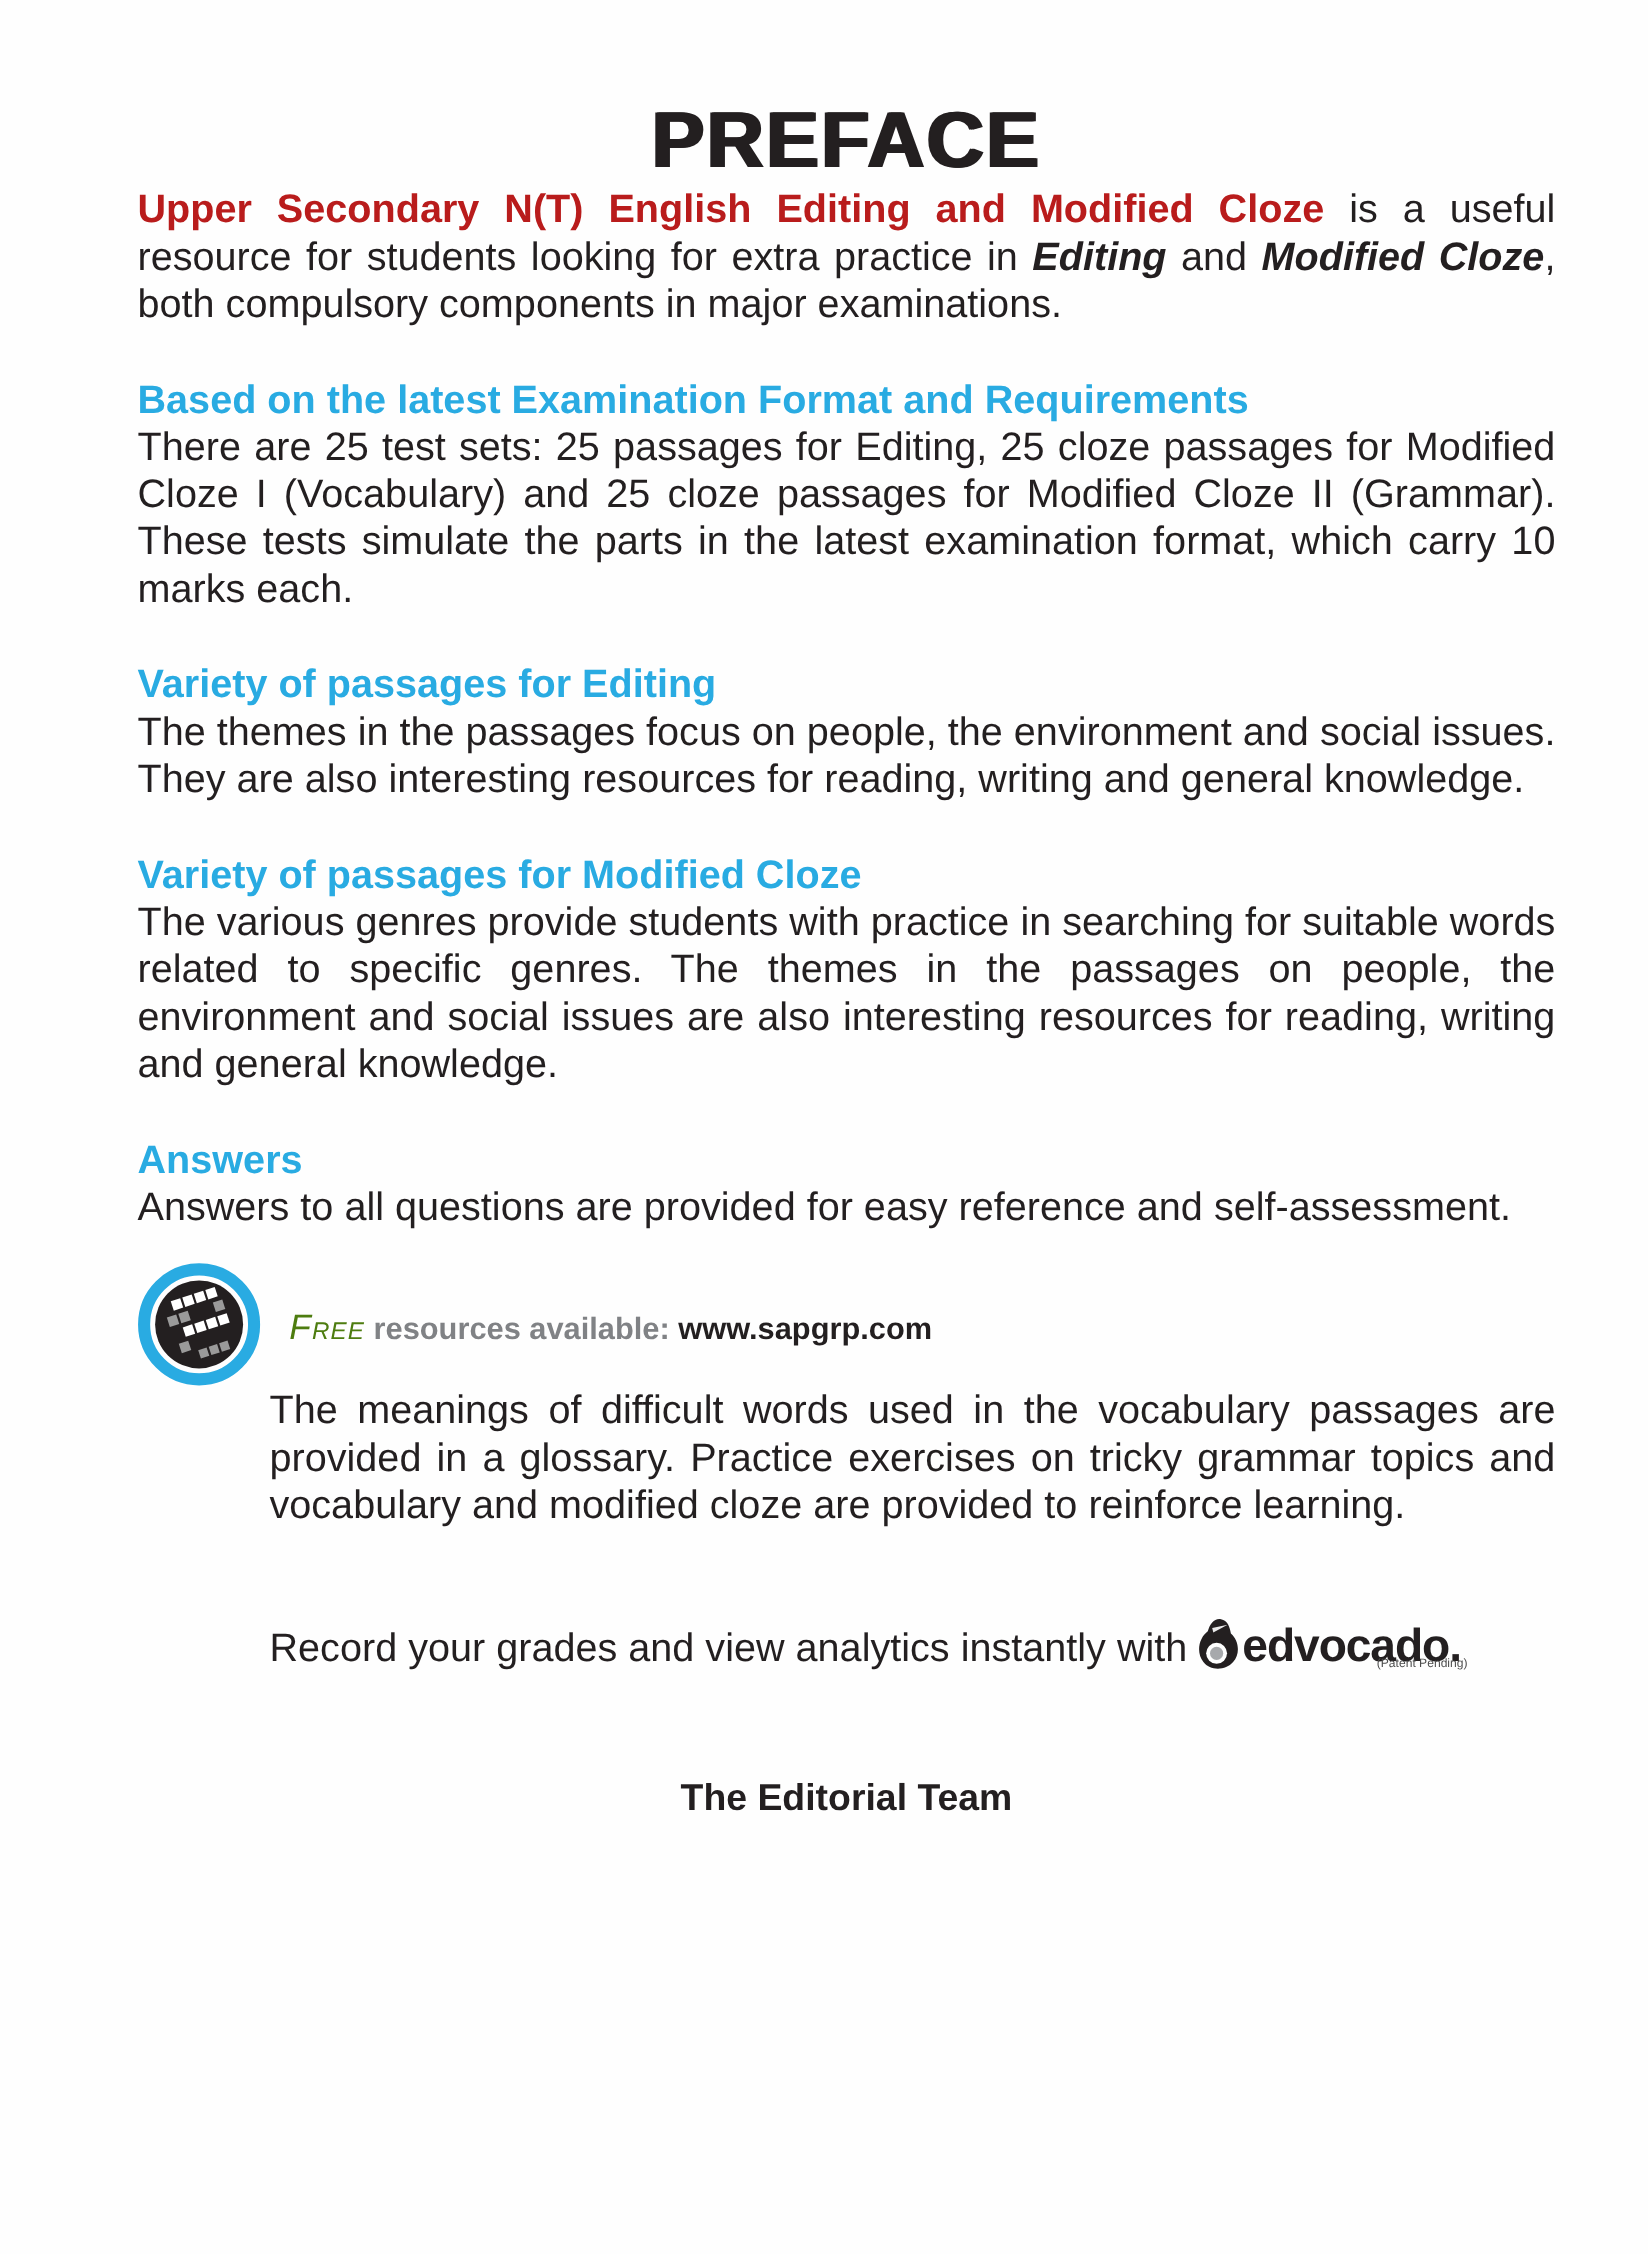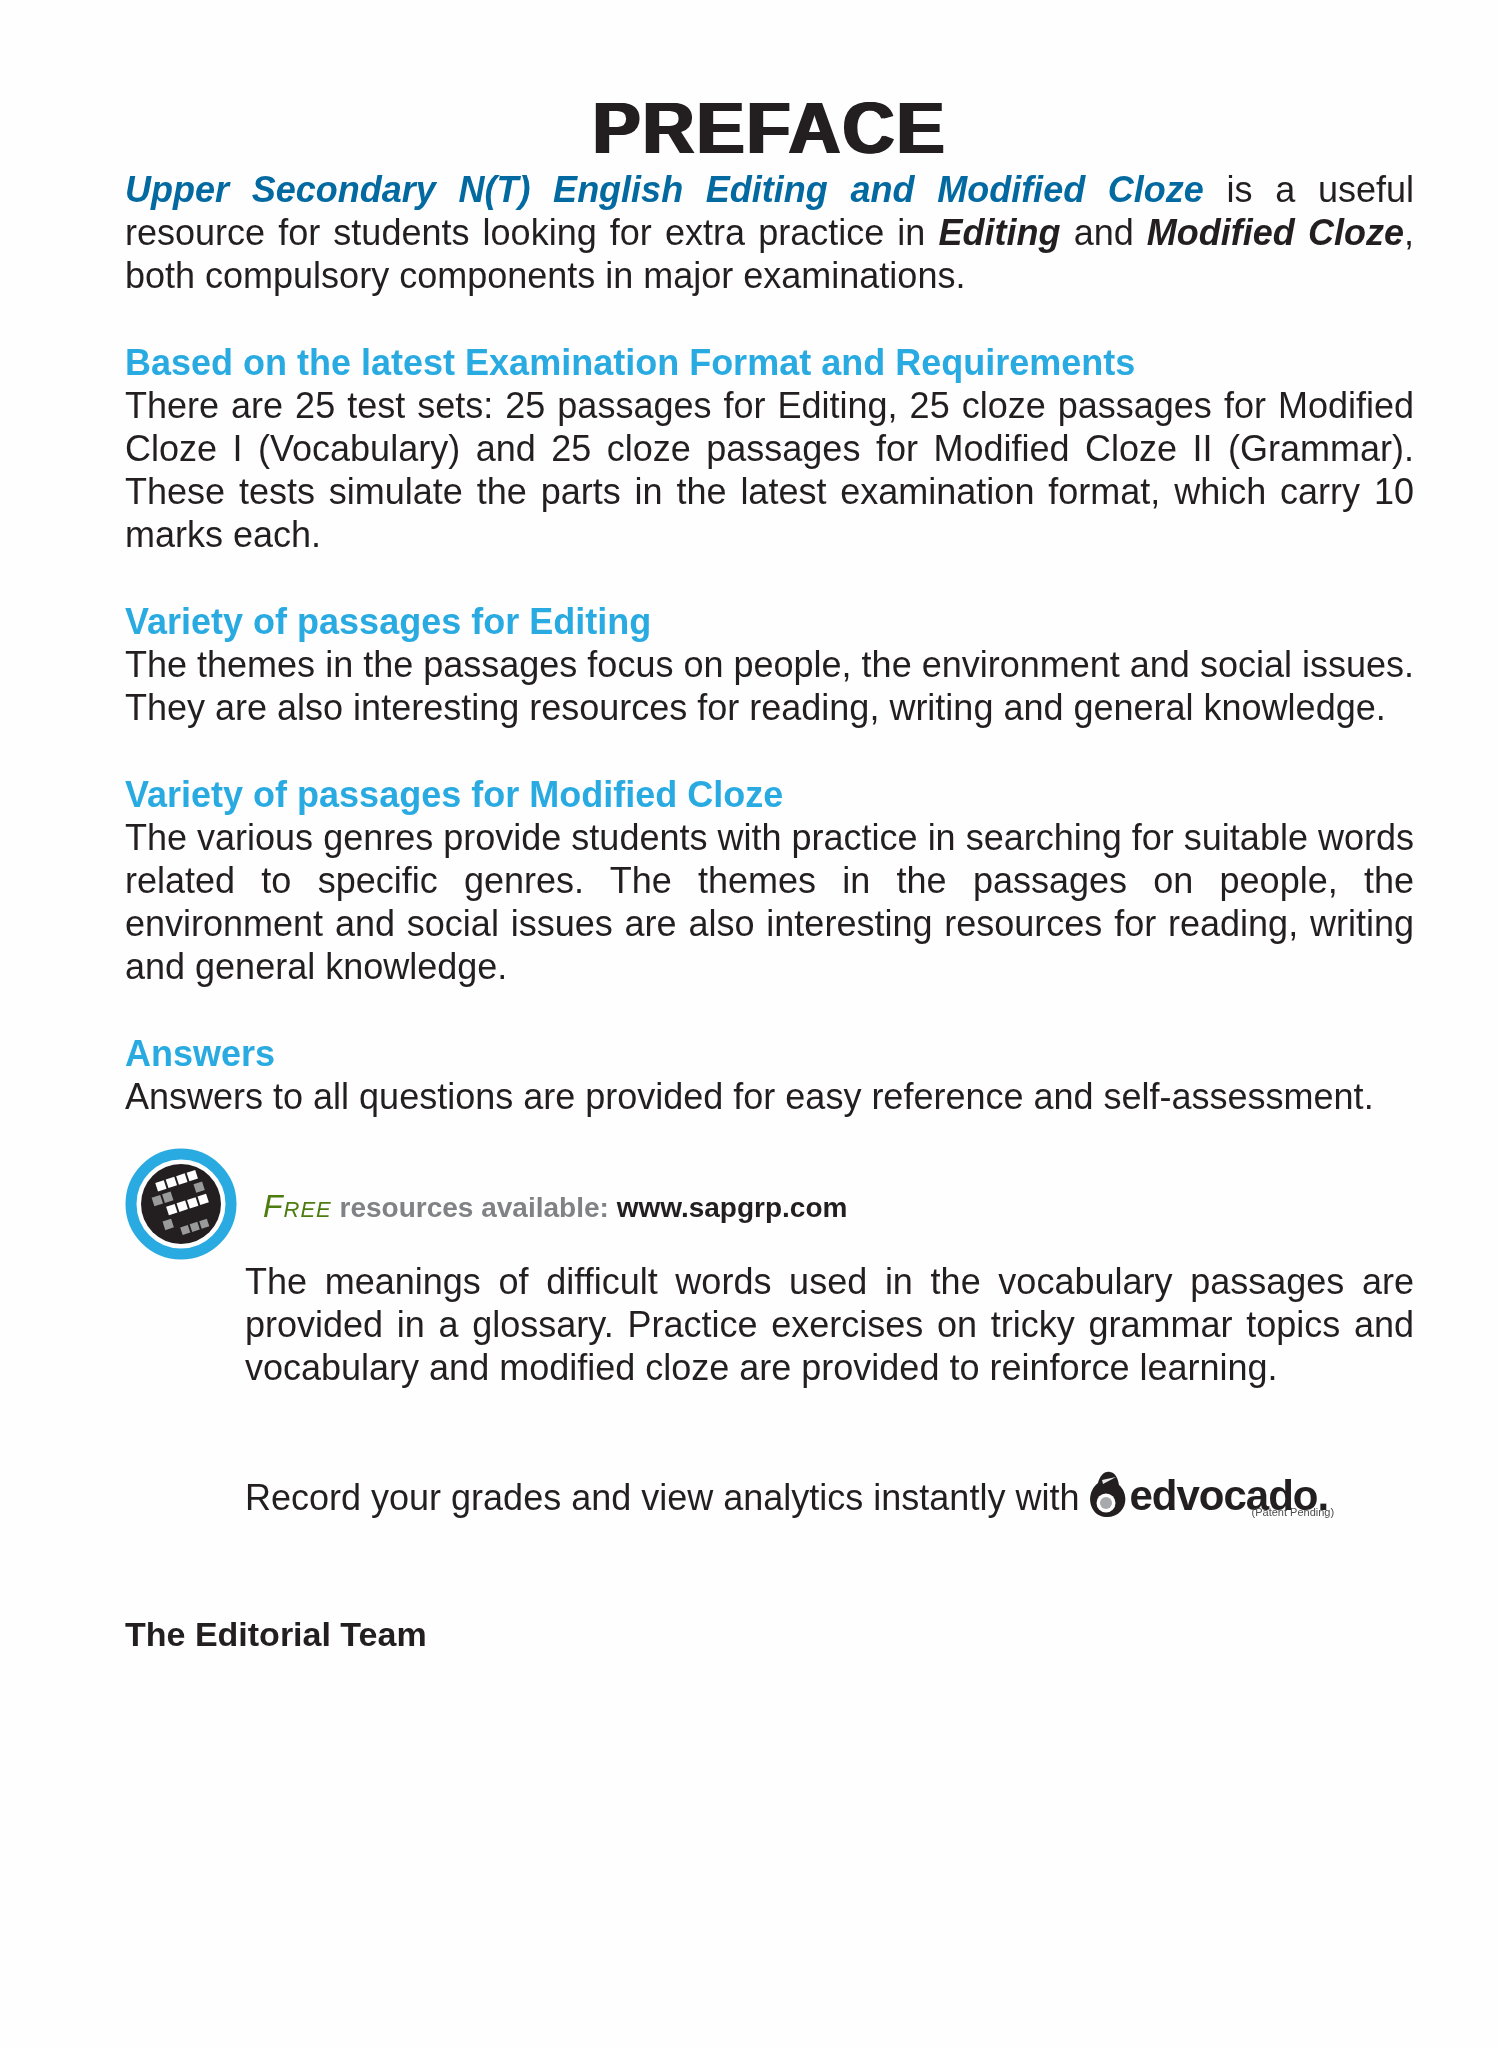--- a/index.html
+++ b/index.html
@@ -27,21 +27,21 @@
   }
 
   p.body {
     font-size: 36px;
     line-height: 43px;
     text-align: justify;
     margin: 0;
     color: #231f20;
   }
   .intro { margin-top: 64px; }
-  .lead { color: #0369a1; font-weight: bold; font-style: italic; }
+  .lead { color: #b91c1c; font-weight: bold; }
   .bi { font-weight: bold; font-style: italic; }
 
   .section-heading {
     font-size: 36px;
     line-height: 43px;
     font-weight: bold;
     color: #29abe2;
     margin: 44px 0 0 0;
   }
 
@@ -98,21 +98,21 @@
     position: absolute;
     right: -6px;
     bottom: -14px;
     font-size: 11px;
     color: #4d4d4d;
     letter-spacing: 0;
   }
 
   .signoff {
     margin-top: 95px;
-    text-align: left;
+    text-align: center;
     font-size: 34px;
     font-weight: bold;
     color: #231f20;
   }
 </style>
 </head>
 <body>
 
 <div class="page">
   <div class="content">

